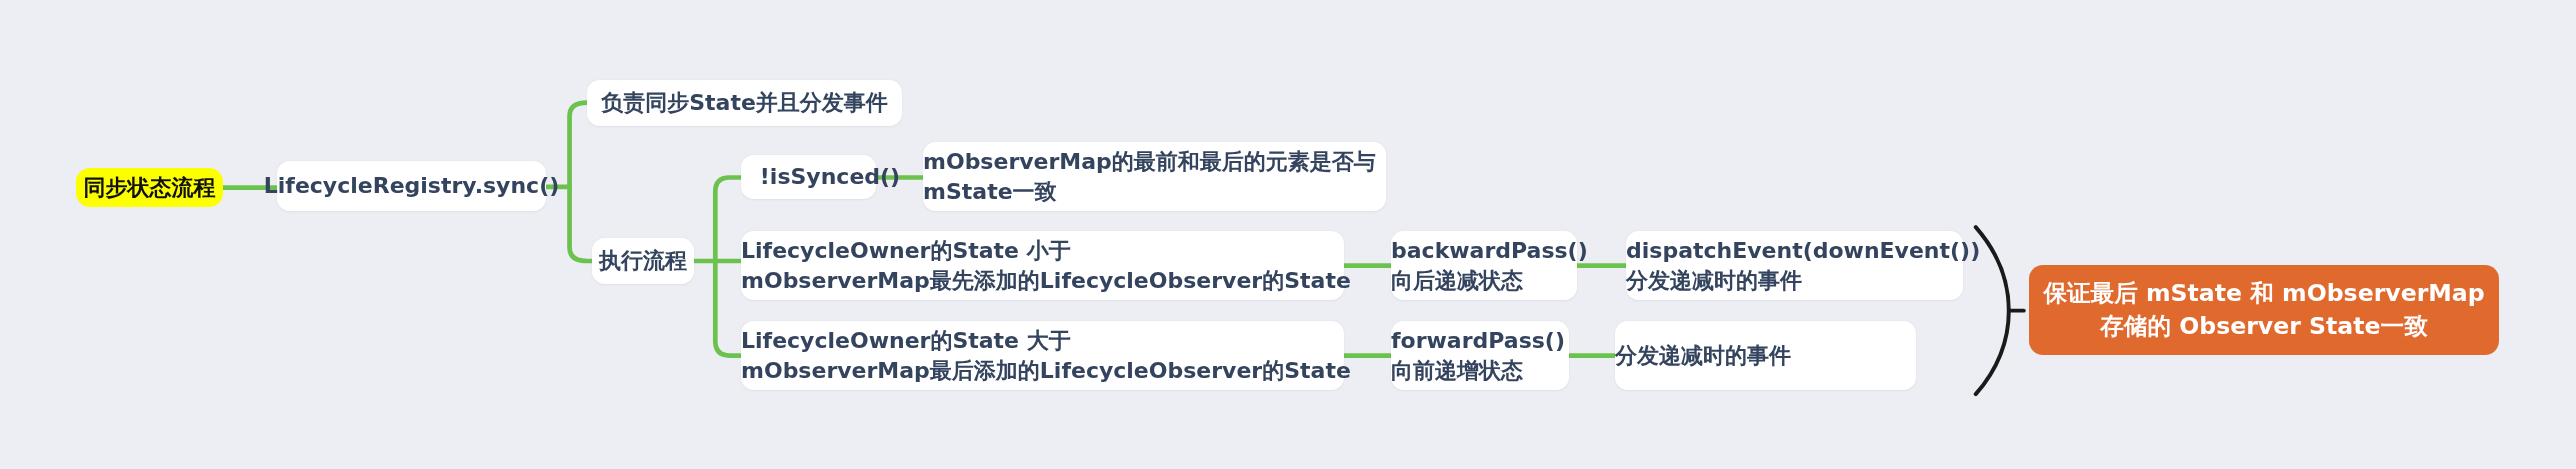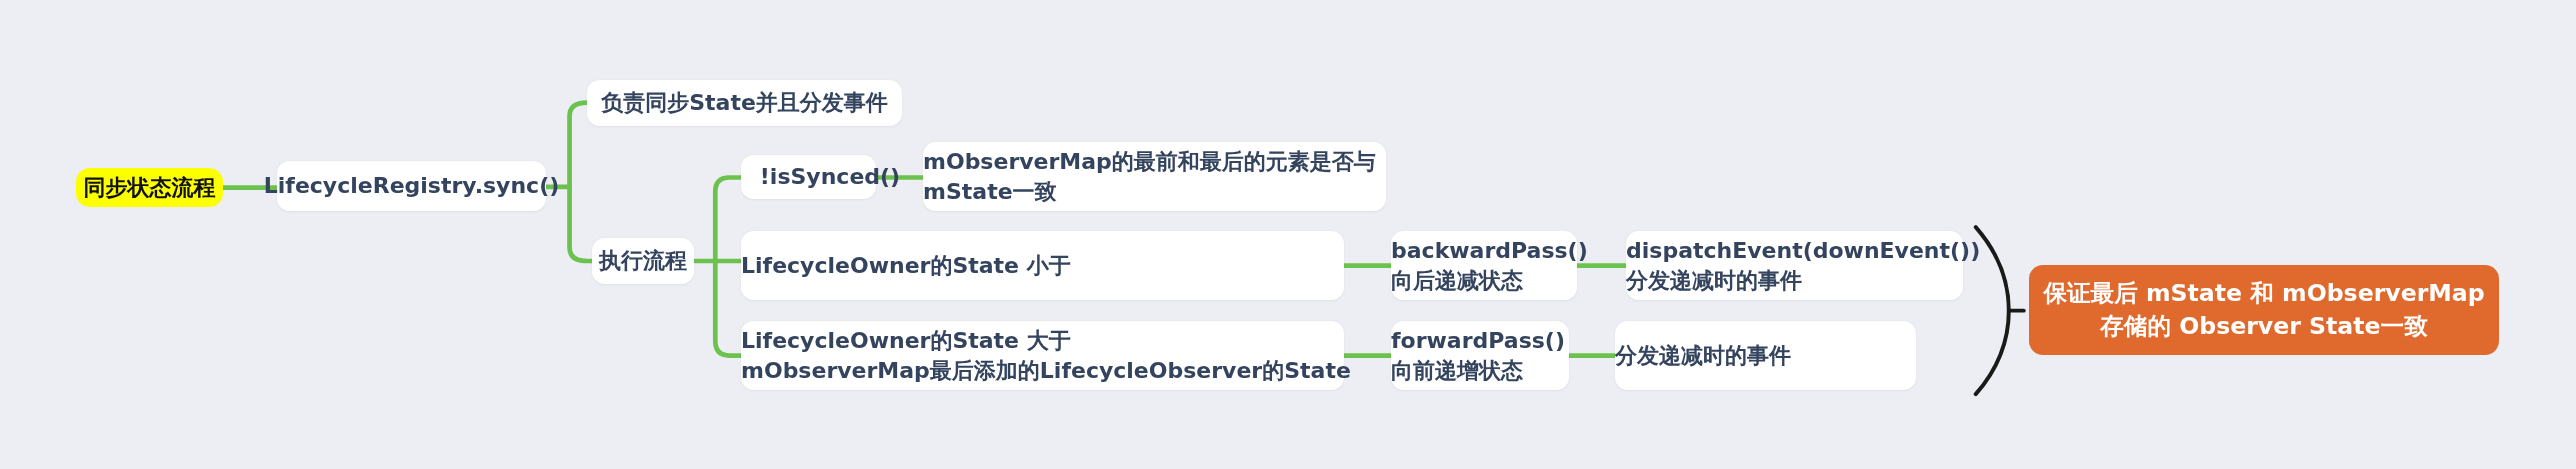--- a/index.html
+++ b/index.html
@@ -101,20 +101,21 @@
     <span class="ln">!isSynced()</span>
   </div>
 
   <div class="node left" style="left:923px;top:142px;width:463px;height:69px;">
     <span class="ln">mObserverMap的最前和最后的元素是否与</span>
     <span class="ln">mState一致</span>
   </div>
 
   <div class="node left" style="left:741px;top:231px;width:603px;height:69px;">
     <span class="ln">LifecycleOwner的State 小于</span>
+    <span class="ln">mObserverMap最先添加的LifecycleObserver的State</span>
   </div>
 
   <div class="node left" style="left:1626px;top:231px;width:337px;height:69px;">
     <span class="ln">dispatchEvent(downEvent())</span>
     <span class="ln">分发递减时的事件</span>
   </div>
 
   <div class="node left" style="left:1391px;top:231px;width:186px;height:69px;">
     <span class="ln">backwardPass()</span>
     <span class="ln">向后递减状态</span>

